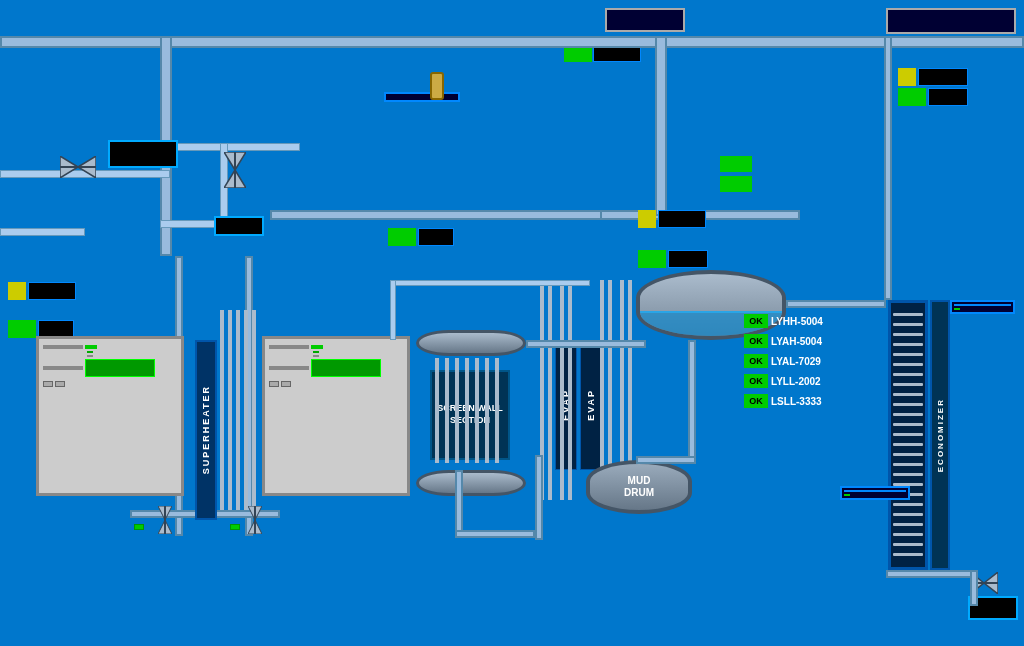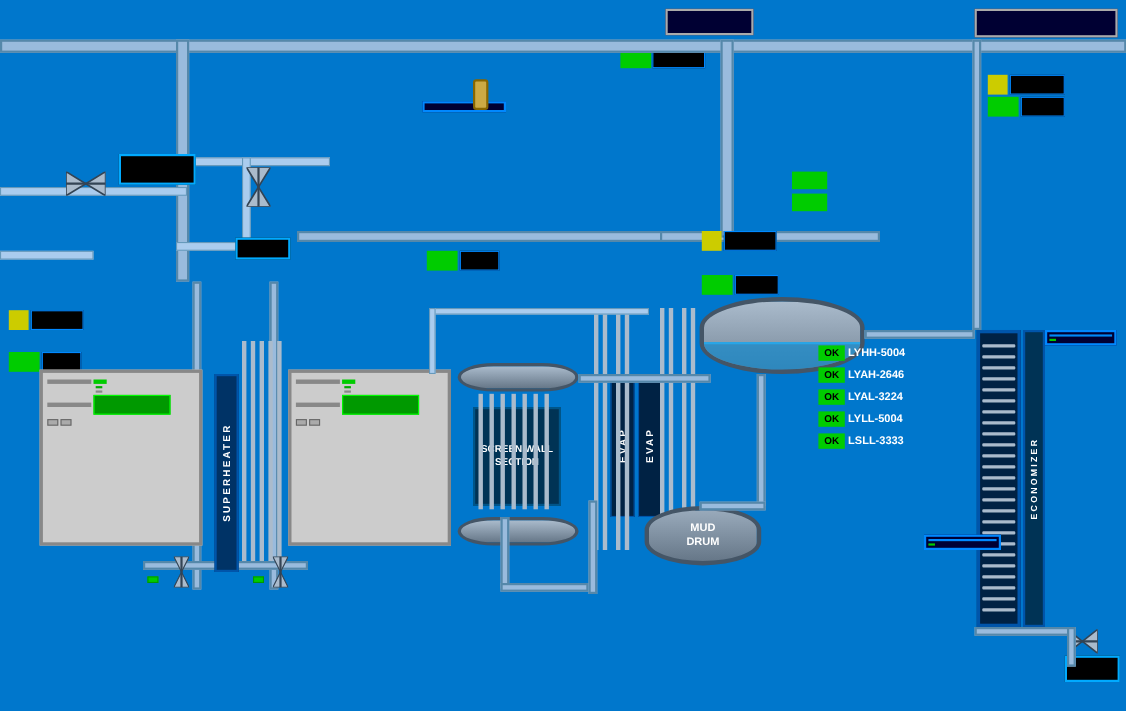--- a/index.html
+++ b/index.html
@@ -331,29 +331,29 @@
 </div>
 
 <div style="position:absolute;top:295px;left:740px;color:#ffffff;font-weight:bold;font-size:10px;"></div>
 
 <div class="probe-row" style="position:absolute;top:314px;left:744px;">
   <div class="probe-ok" style="background:#00cc00;color:#000;font-weight:bold;font-size:9px;padding:2px 4px;">OK</div>
   <div class="probe-label">LYHH-5004</div>
 </div>
 <div class="probe-row" style="position:absolute;top:334px;left:744px;">
   <div class="probe-ok" style="background:#00cc00;color:#000;font-weight:bold;font-size:9px;padding:2px 4px;">OK</div>
-  <div class="probe-label">LYAH-2646</div>
+  <div class="probe-label">LYAH-5004</div>
 </div>
 <div class="probe-row" style="position:absolute;top:354px;left:744px;">
   <div class="probe-ok" style="background:#00cc00;color:#000;font-weight:bold;font-size:9px;padding:2px 4px;">OK</div>
-  <div class="probe-label">LYAL-3224</div>
+  <div class="probe-label">LYAL-7029</div>
 </div>
 <div class="probe-row" style="position:absolute;top:374px;left:744px;">
   <div class="probe-ok" style="background:#00cc00;color:#000;font-weight:bold;font-size:9px;padding:2px 4px;">OK</div>
-  <div class="probe-label">LYLL-5004</div>
+  <div class="probe-label">LYLL-2002</div>
 </div>
 <div class="probe-row" style="position:absolute;top:394px;left:744px;">
   <div class="probe-ok" style="background:#00cc00;color:#000;font-weight:bold;font-size:9px;padding:2px 4px;">OK</div>
   <div class="probe-label">LSLL-3333</div>
 </div>
 
 <div style="position:absolute;top:300px;left:888px;width:40px;height:270px;background:#002244;border:3px solid #0055aa;overflow:hidden;">
 
   <div style="position:absolute;top:10px;left:2px;right:2px;height:3px;background:#aabbcc;border-radius:1px;"></div>
   <div style="position:absolute;top:20px;left:2px;right:2px;height:3px;background:#aabbcc;border-radius:1px;"></div>

